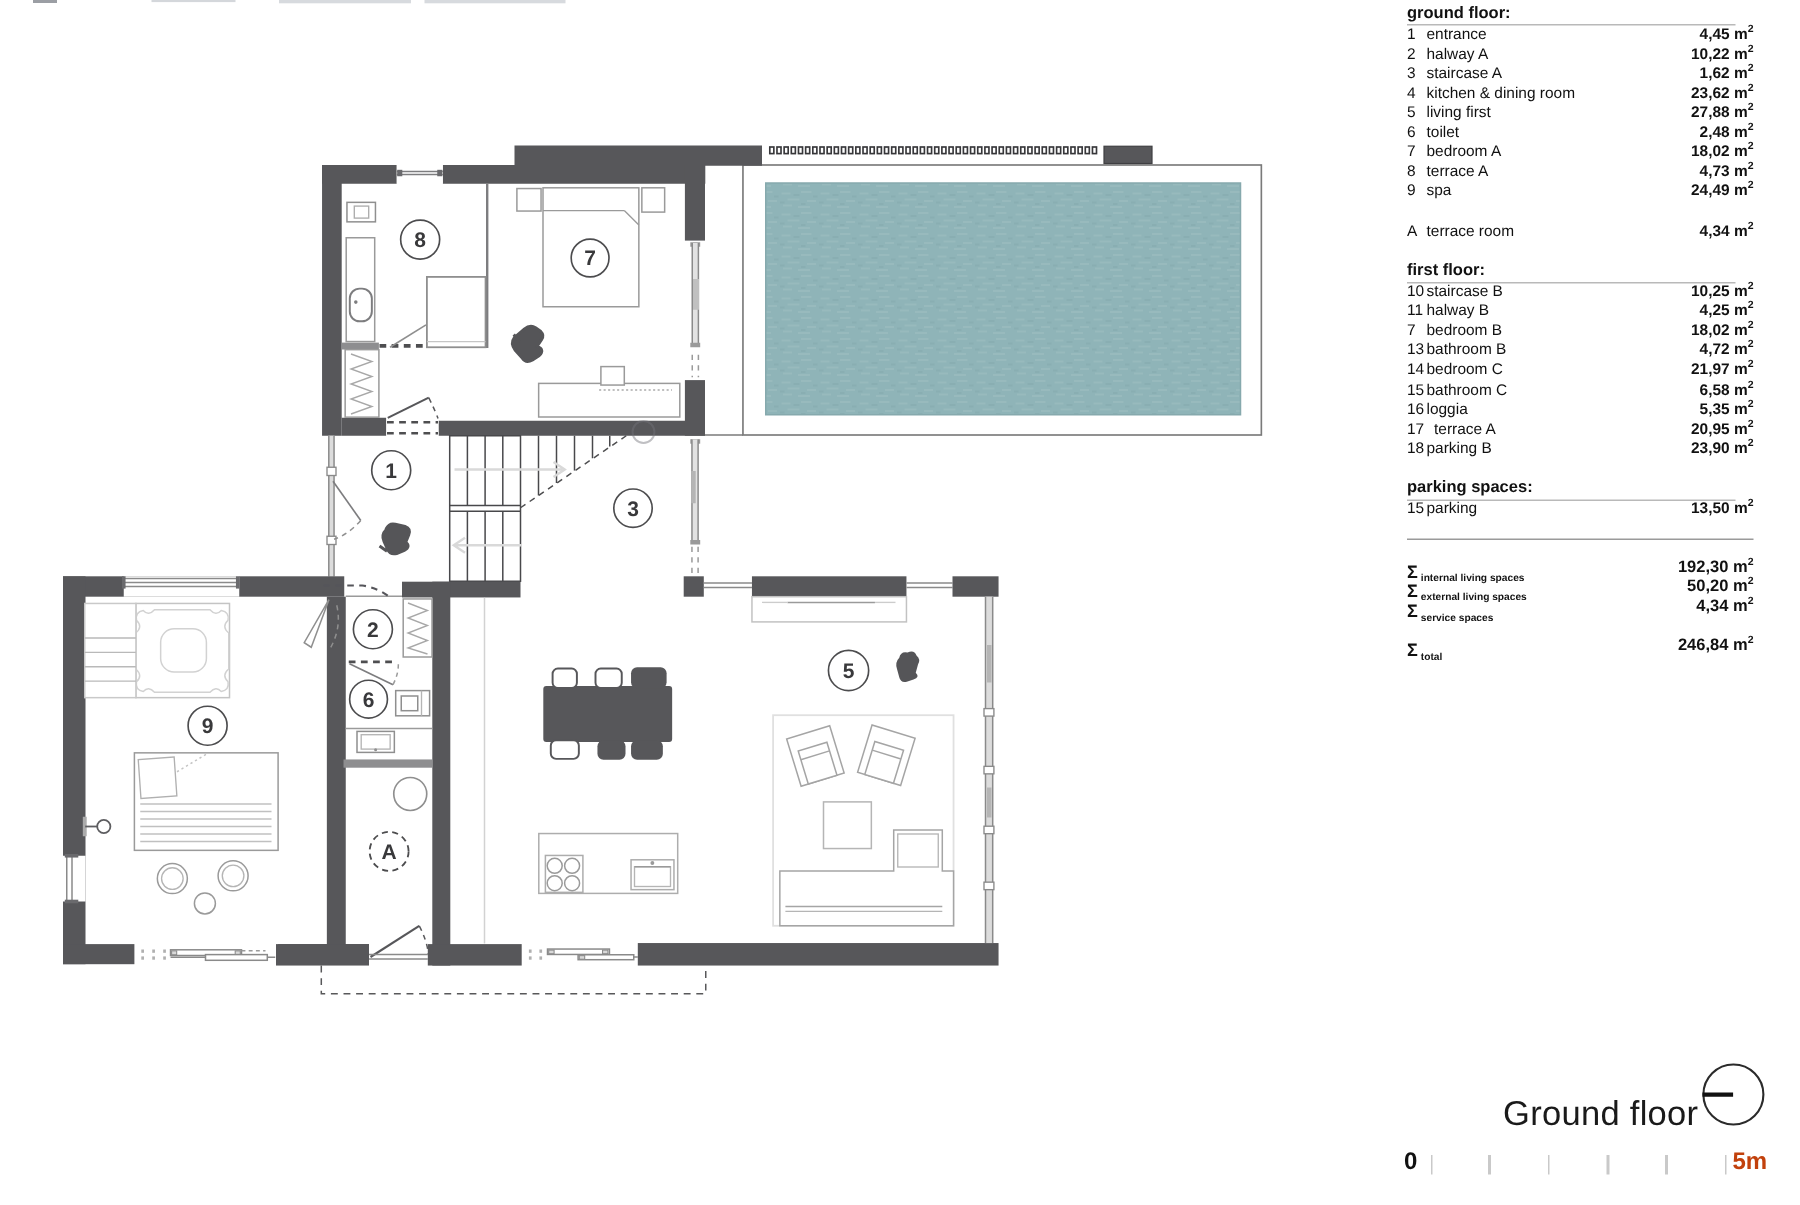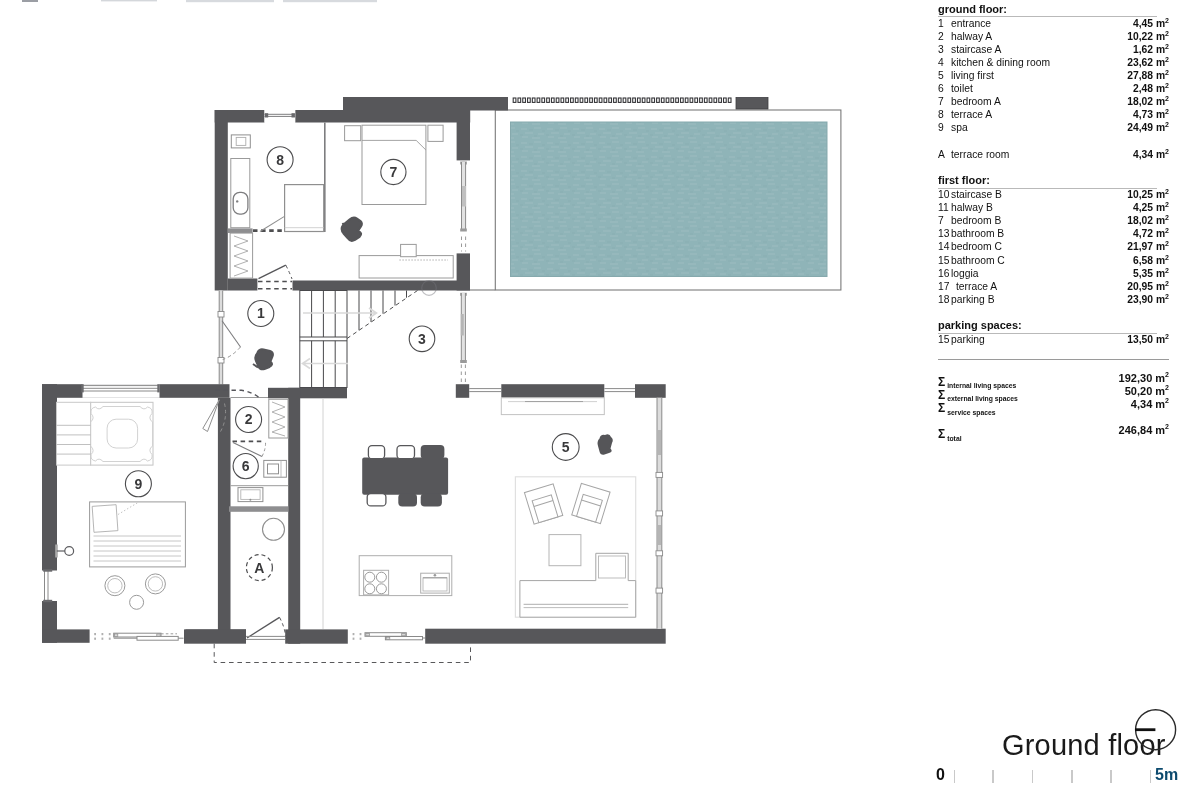--- a/index.html
+++ b/index.html
@@ -11,23 +11,23 @@
   .row .n{position:absolute;left:0;top:0;}
   .row .nm{position:absolute;left:13px;top:0;}
   .row .v{position:absolute;right:0;top:0;font-weight:700;}
   .hd{font-weight:700;font-size:11px;}
   .ln{position:absolute;left:0;width:219px;height:1px;background:#b9b9b9;}
   sup{font-size:7px;vertical-align:super;line-height:0;}
   .sig{position:absolute;left:0;width:231px;height:14px;white-space:nowrap;}
   .sig .sg{font-weight:700;font-size:12px;}
   .sig .lbl{font-weight:700;font-size:6.8px;position:relative;top:2.5px;left:2px;}
   .sig .v{position:absolute;right:0;top:0;font-weight:700;font-size:11px;}
-  #gftitle{position:absolute;left:1002px;top:728.5px;font-size:29px;color:#1a1a1a;letter-spacing:0.2px;}
+  #gftitle{position:absolute;left:1002px;top:728.5px;font-size:23px;color:#1a1a1a;letter-spacing:0.2px;}
   #zero{position:absolute;left:936px;top:766px;font-size:16px;font-weight:700;color:#111;}
-  #fivem{position:absolute;left:1155px;top:766px;font-size:16px;font-weight:700;color:#0c4a6e;}
+  #fivem{position:absolute;left:1155px;top:766px;font-size:16px;font-weight:700;color:#c2410c;}
   .tick{position:absolute;top:770px;width:1.6px;height:12.5px;background:#c9c9c9;}
 </style>
 </head>
 <body>
 <div id="page">
 
 <svg id="plan" width="930" height="803" viewBox="0 0 930 803">
 <defs>
 <pattern id="pooltex" width="26" height="14" patternUnits="userSpaceOnUse">
 <rect width="26" height="14" fill="#8fb4b8"></rect>

